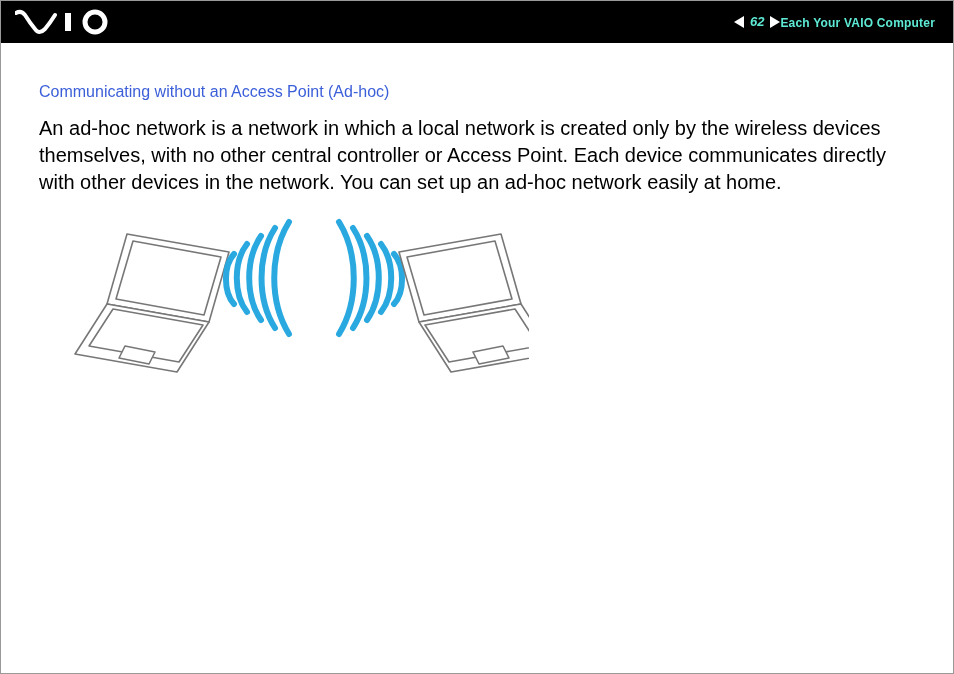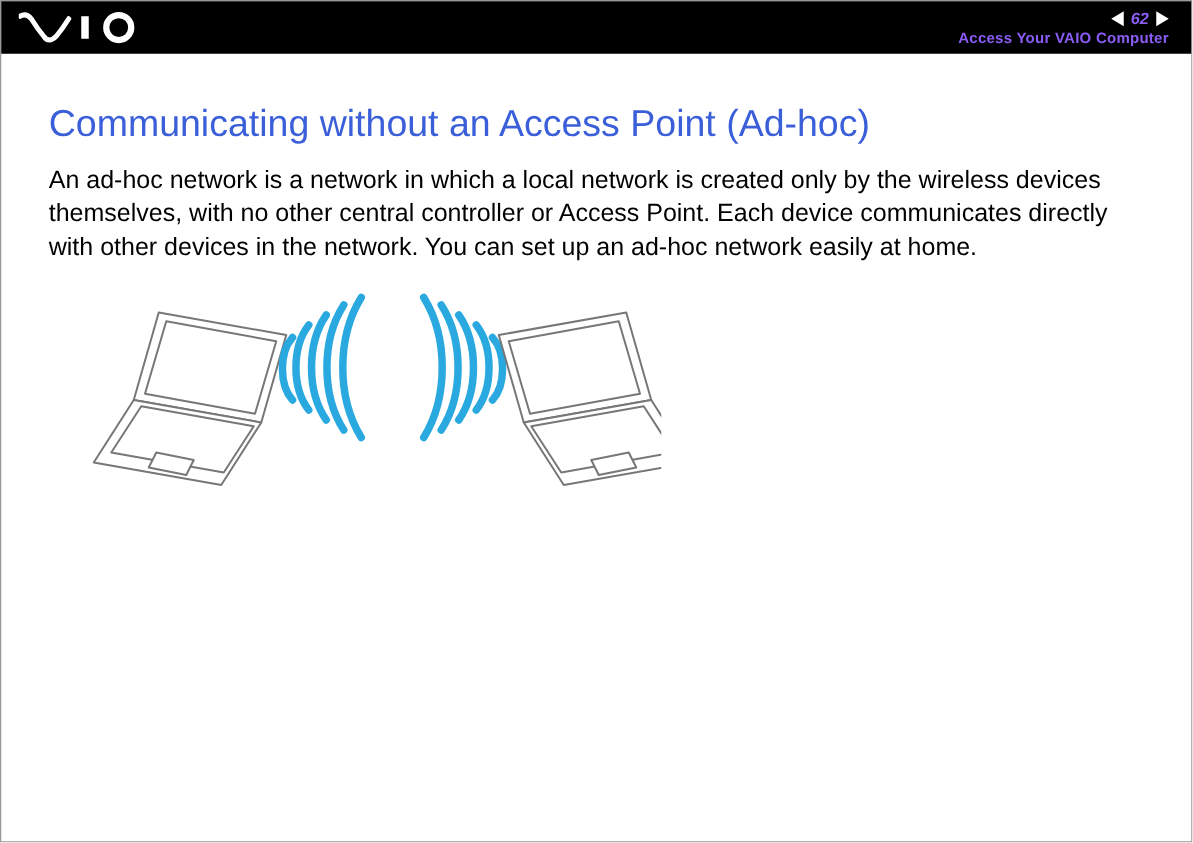--- a/index.html
+++ b/index.html
@@ -7,29 +7,29 @@
   .page { width: 954px; height: 674px; border: 1px solid #999; position: relative; }
   .header-bar {
     background: #000;
     height: 42px;
     display: flex;
     align-items: center;
     justify-content: space-between;
     padding: 0 18px 0 14px;
   }
   .logo { color: #fff; display: flex; align-items: center; }
-  .header-right { display: flex; flex-direction: column; align-items: flex-end; color: #8b5cf6; font-size: 12px; font-weight: bold; }
+  .header-right { display: flex; flex-direction: row; align-items: flex-end; color: #5eead4; font-size: 12px; font-weight: bold; }
   .page-nav { display: flex; align-items: center; gap: 4px; margin-bottom: 1px; }
   .tri { width: 0; height: 0; display: inline-block; }
   .tri-left { border-top: 6px solid transparent; border-bottom: 6px solid transparent; border-right: 10px solid #fff; }
   .tri-right { border-top: 6px solid transparent; border-bottom: 6px solid transparent; border-left: 10px solid #fff; }
   .page-num { font-style: italic; font-size: 13px; padding: 0 2px; }
   .section-label { font-size: 12px; font-weight: bold; letter-spacing: 0.2px; }
   .content { padding: 40px 38px 0 38px; }
-  .heading { color: #3b5fd9; font-size: 30px; font-weight: 400; margin-bottom: 14px; }
+  .heading { color: #3b5fd9; font-size: 16px; font-weight: 400; margin-bottom: 14px; }
   .body-text { color: #000; font-size: 20px; line-height: 1.35; }
   .illustration { margin-top: 18px; margin-left: 30px; }
 </style>
 </head>
 <body>
 
 <div class="page">
 
   <div class="header-bar">
     <div class="logo">
@@ -38,21 +38,21 @@
         <rect x="50" y="4" width="6" height="18" fill="#fff"></rect>
         <circle cx="80" cy="13" r="10" stroke="#fff" stroke-width="5" fill="none"></circle>
       </svg>
     </div>
     <div class="header-right">
       <div class="page-nav">
         <span class="tri tri-left"></span>
         <span class="page-num">62</span>
         <span class="tri tri-right"></span>
       </div>
-      <div class="section-label">Access Your VAIO Computer</div>
+      <div class="section-label">Each Your VAIO Computer</div>
     </div>
   </div>
 
   <div class="content">
     <h1 class="heading">Communicating without an Access Point (Ad-hoc)</h1>
     <p class="body-text">An ad-hoc network is a network in which a local network is created only by the wireless devices themselves, with no other central controller or Access Point. Each device communicates directly with other devices in the network. You can set up an ad-hoc network easily at home.</p>
 
     <div class="illustration">
       <svg width="460" height="180" viewBox="0 0 460 180">
 

